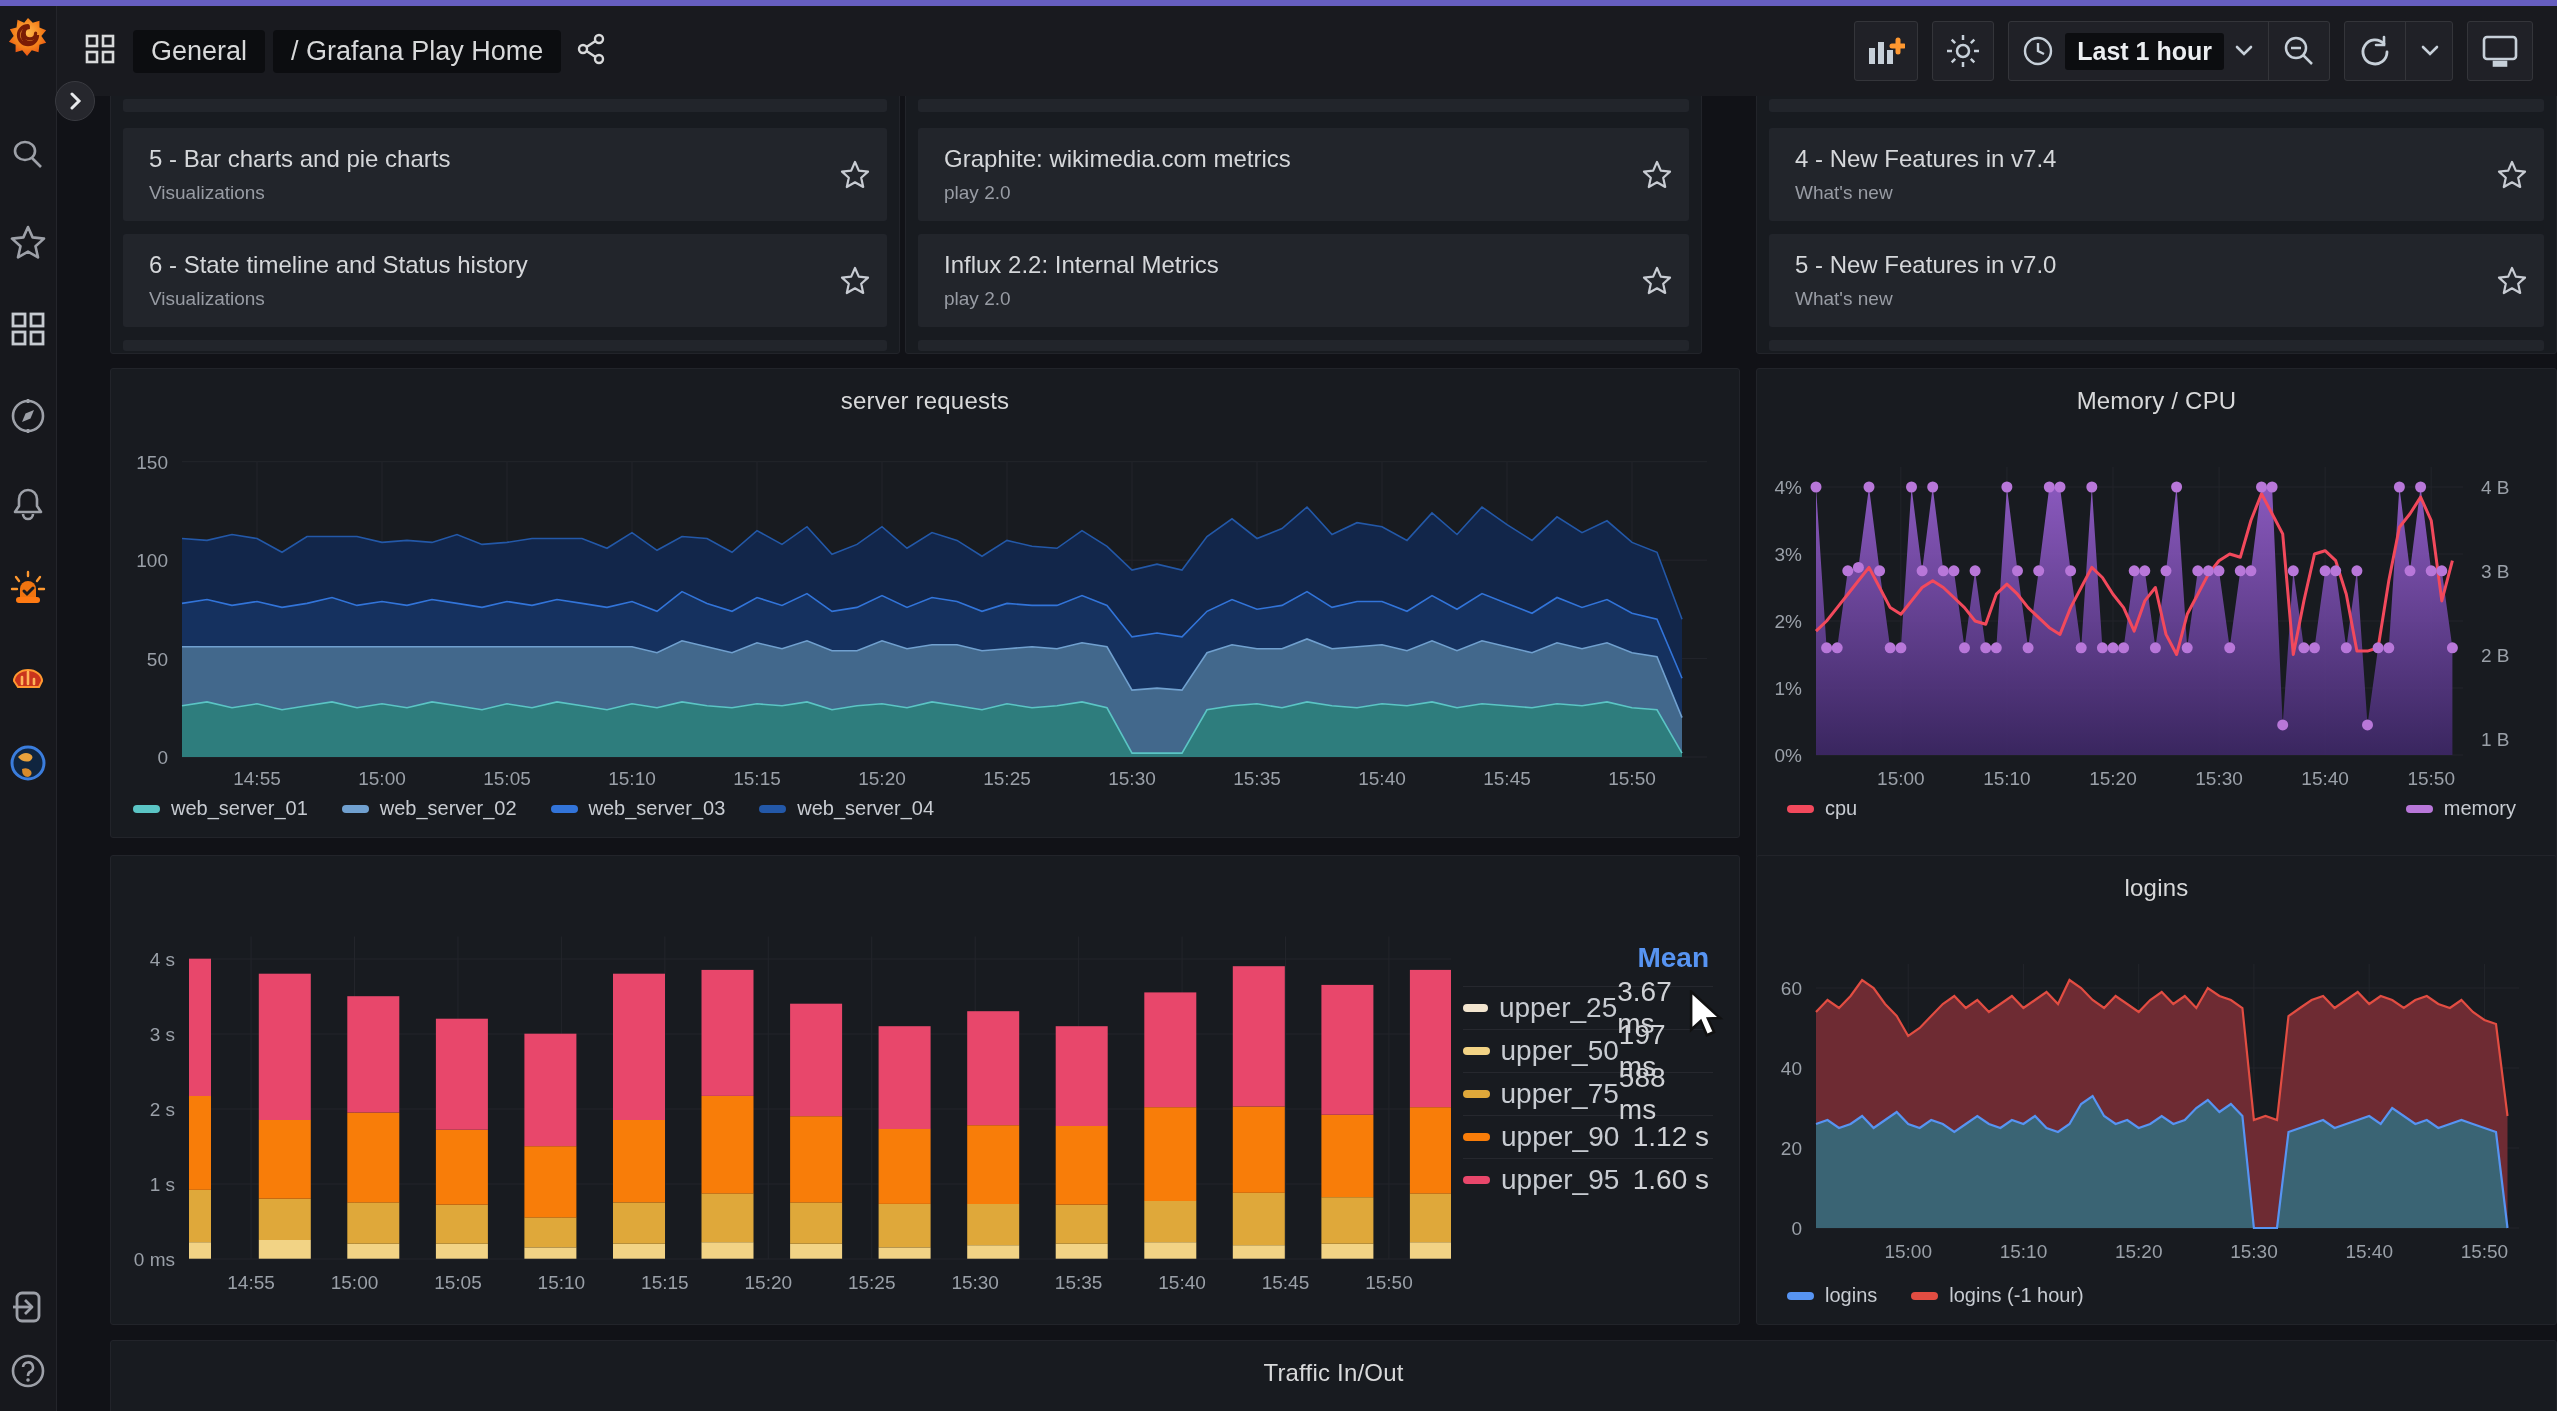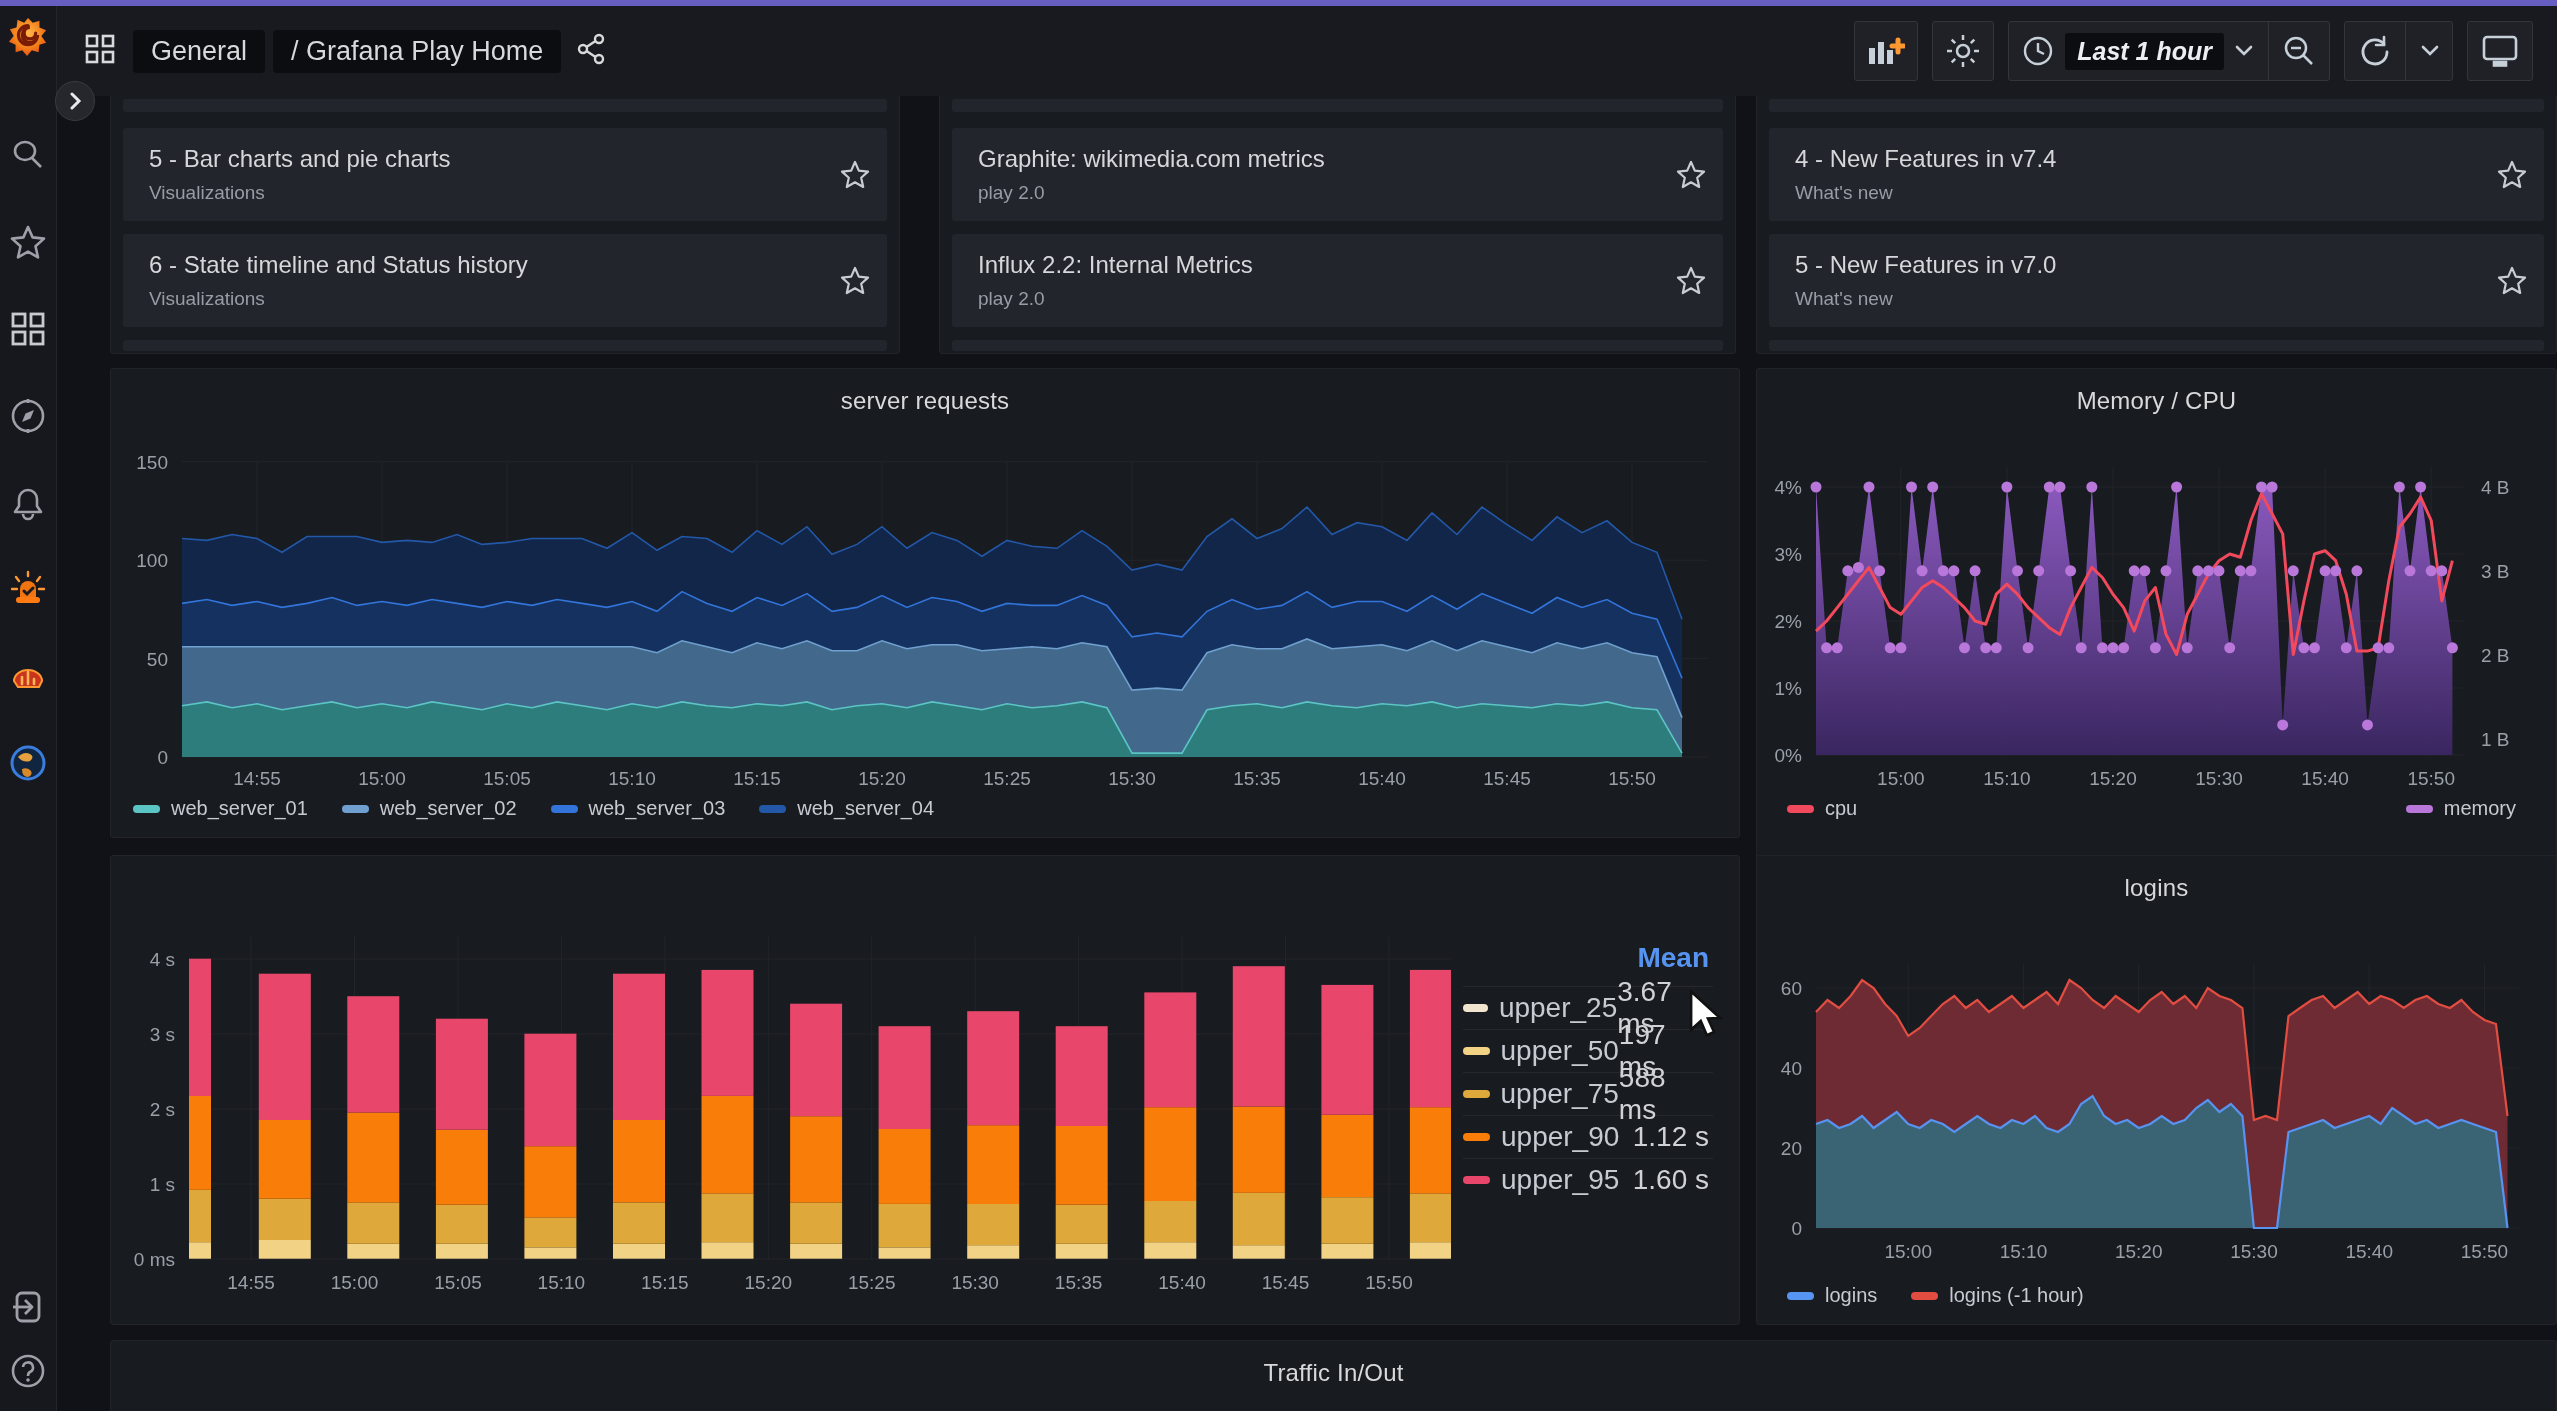--- a/index.html
+++ b/index.html
@@ -14,21 +14,21 @@
   #topnav { left:57px; top:6px; right:0; height:90px; background:#191a1f;
     display:flex; align-items:center; padding:0 24px 0 28px; }
   .crumb-box { background:#0c0d10; border-radius:4px; padding:6px 18px; font-size:27px;
     font-weight:500; color:#d8d9da; white-space:nowrap; }
   #topnav .spacer { flex:1; }
   .navbtn { height:60px; min-width:60px; border:1px solid #34353a; background:#202127;
     border-radius:3px; margin-left:14px; display:flex; align-items:center; justify-content:center;
     color:#c7d0d9; padding:0 12px; }
   .navbtn svg { display:block; }
   .tp-text { background:#0c0d10; padding:4px 12px; border-radius:3px; font-size:25px;
-    font-weight:700; color:#eceef1; margin:16px 10px; white-space:nowrap;font-style:italic; }
+    font-weight:700; color:#eceef1; margin:16px 10px; white-space:nowrap; }
   .seg-divider { width:1px; height:60px; background:#34353a; margin:0 4px 0 14px; }
 
   
   #sidebar { left:0; top:6px; width:57px; height:1405px; background:#17181d;
     border-right:1px solid #24252b; }
   .side-ic { position:absolute; left:50%; transform:translateX(-50%); width:42px; height:42px;
     display:flex; align-items:center; justify-content:center; }
   #expand-btn { left:75px; top:101px; transform:translate(-50%,-50%); width:40px; height:40px;
     border-radius:50%; background:#26272d; border:1px solid #3a3b41; display:flex;
     align-items:center; justify-content:center; z-index:20; }
@@ -265,21 +265,21 @@
           <div class="dl-sub">Visualizations</div>
         </div>
         <div class="dl-star">
           <svg width="32" height="32" viewBox="0 0 32 32" fill="none" stroke="#c8ccd3" stroke-width="2.2" stroke-linejoin="round">
             <path d="M16 3 L19.8 11.6 L29 12.6 L22.2 18.8 L24.2 28 L16 23.3 L7.8 28 L9.8 18.8 L3 12.6 L12.2 11.6 Z"></path>
           </svg>
         </div>
       </div>
       <div class="dl-sliver" style="top:305px; height:11px"></div>
     </div>
-  <div class="panel" id="list-panel-1" style="left:882px; top:-62px; width:797px; height:320px">
+  <div class="panel" id="list-panel-1" style="left:848px; top:-62px; width:797px; height:320px">
       <div class="dl-sliver" style="top:64px; height:13px"></div>
       <div class="dl-card" style="top:93px; height:93px">
         <div class="dl-text">
           <div class="dl-title">Graphite: wikimedia.com metrics</div>
           <div class="dl-sub">play 2.0</div>
         </div>
         <div class="dl-star">
           <svg width="32" height="32" viewBox="0 0 32 32" fill="none" stroke="#c8ccd3" stroke-width="2.2" stroke-linejoin="round">
             <path d="M16 3 L19.8 11.6 L29 12.6 L22.2 18.8 L24.2 28 L16 23.3 L7.8 28 L9.8 18.8 L3 12.6 L12.2 11.6 Z"></path>
           </svg>

